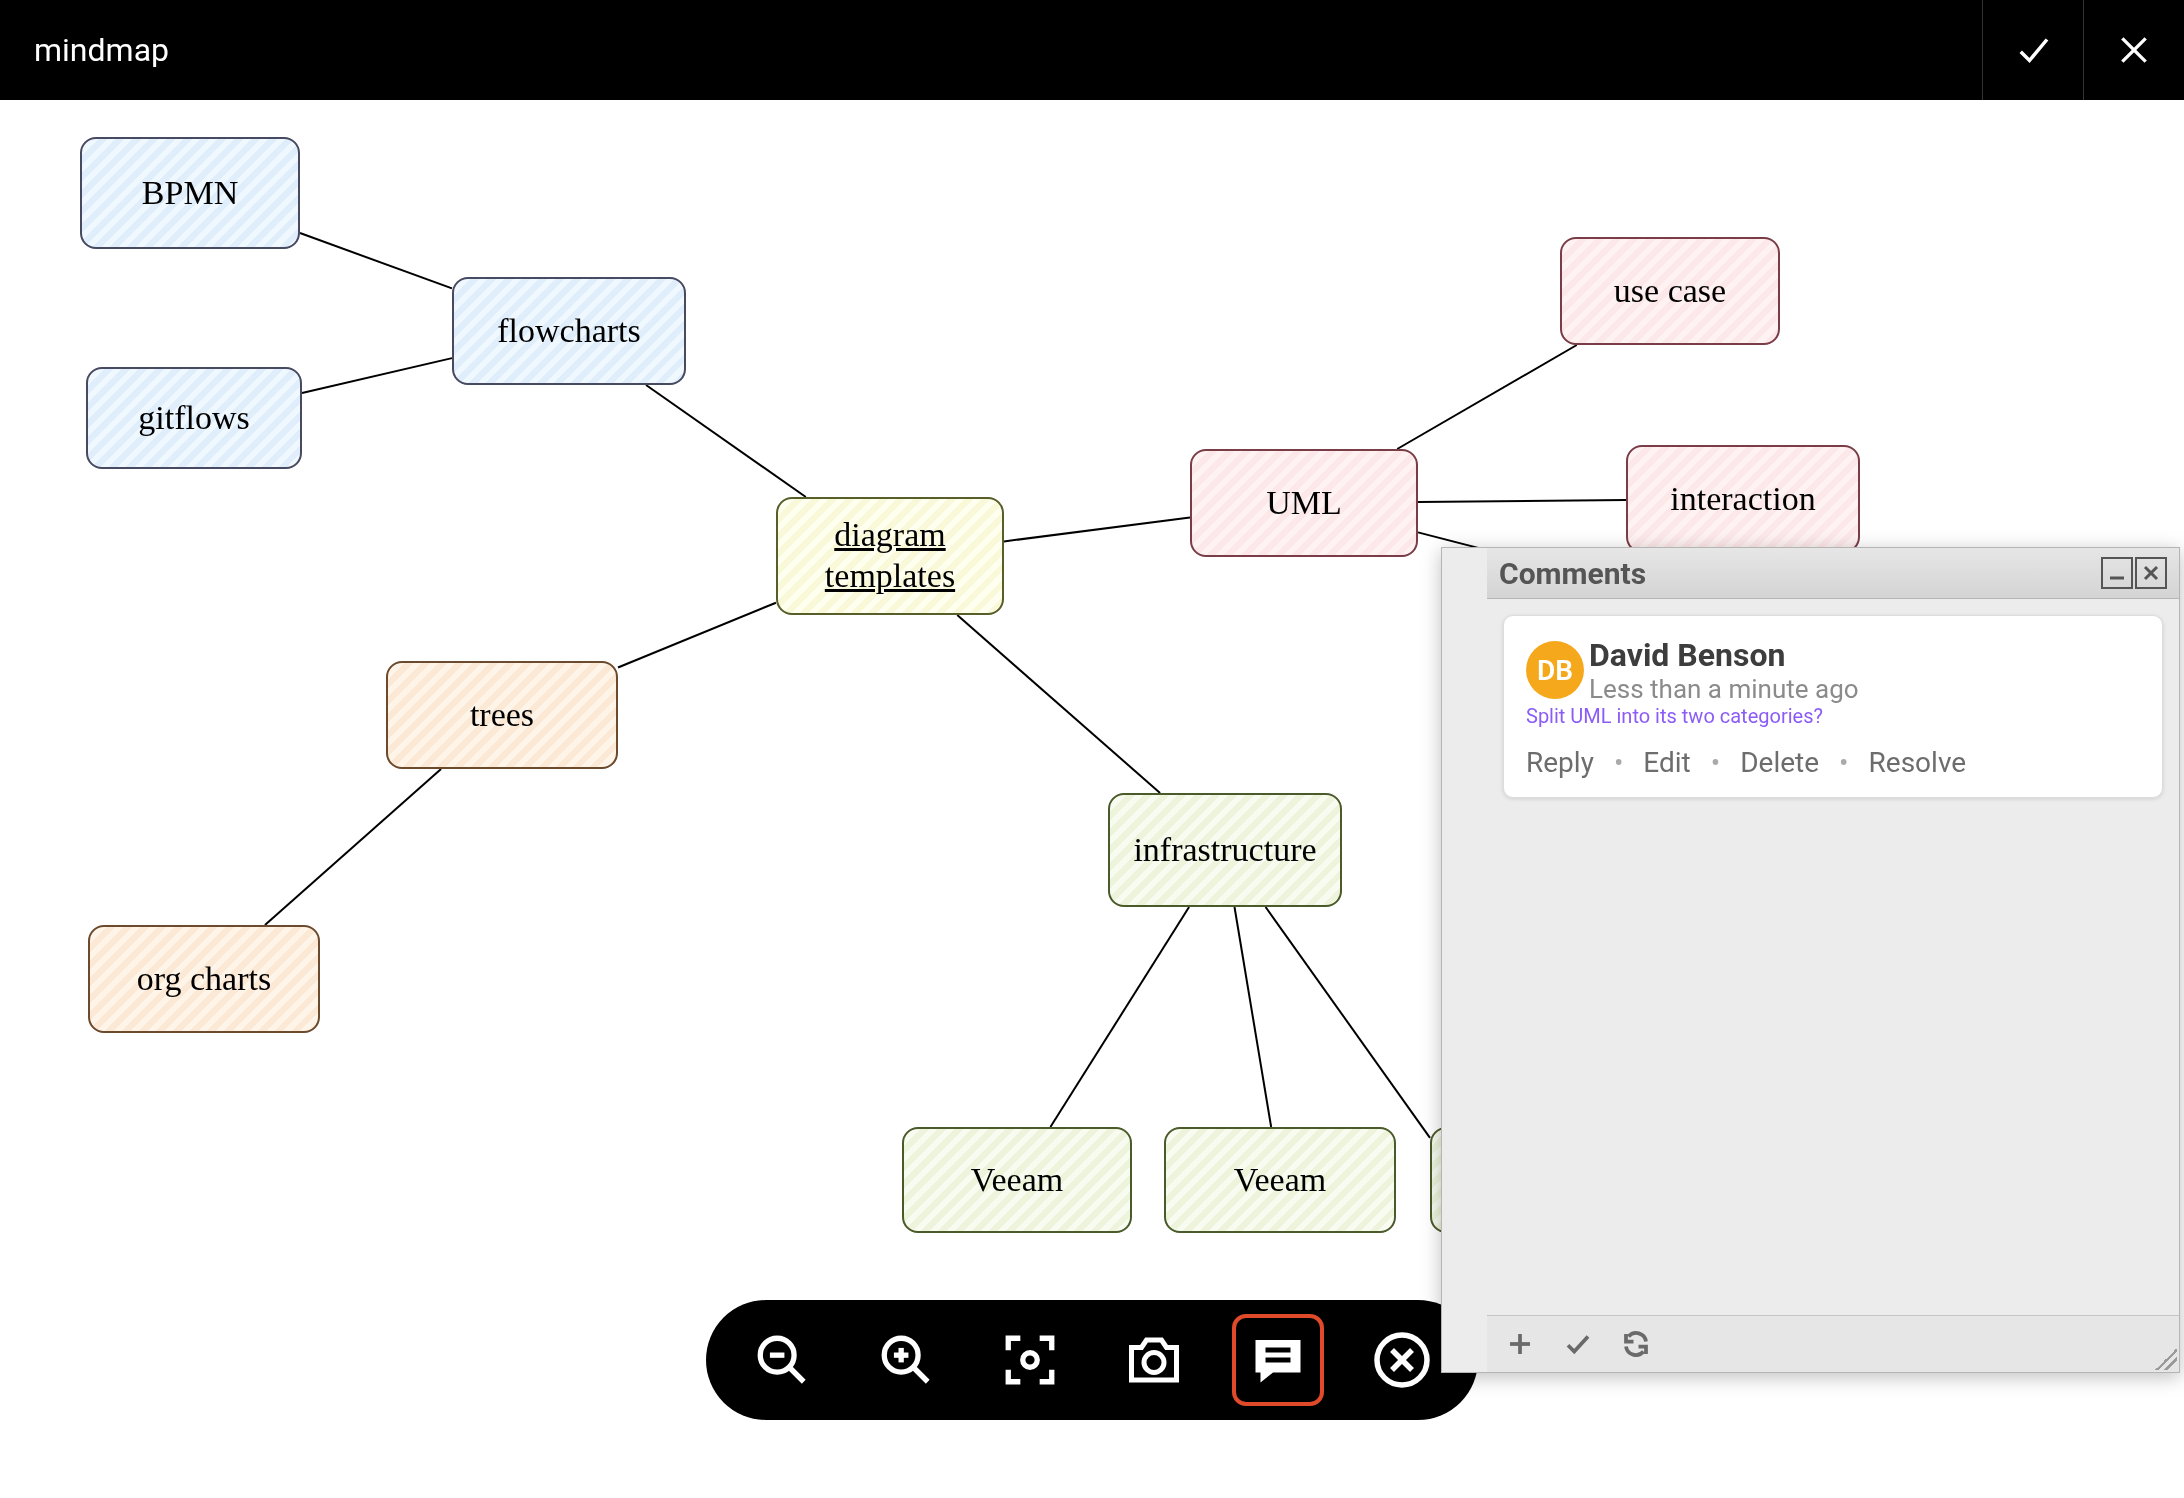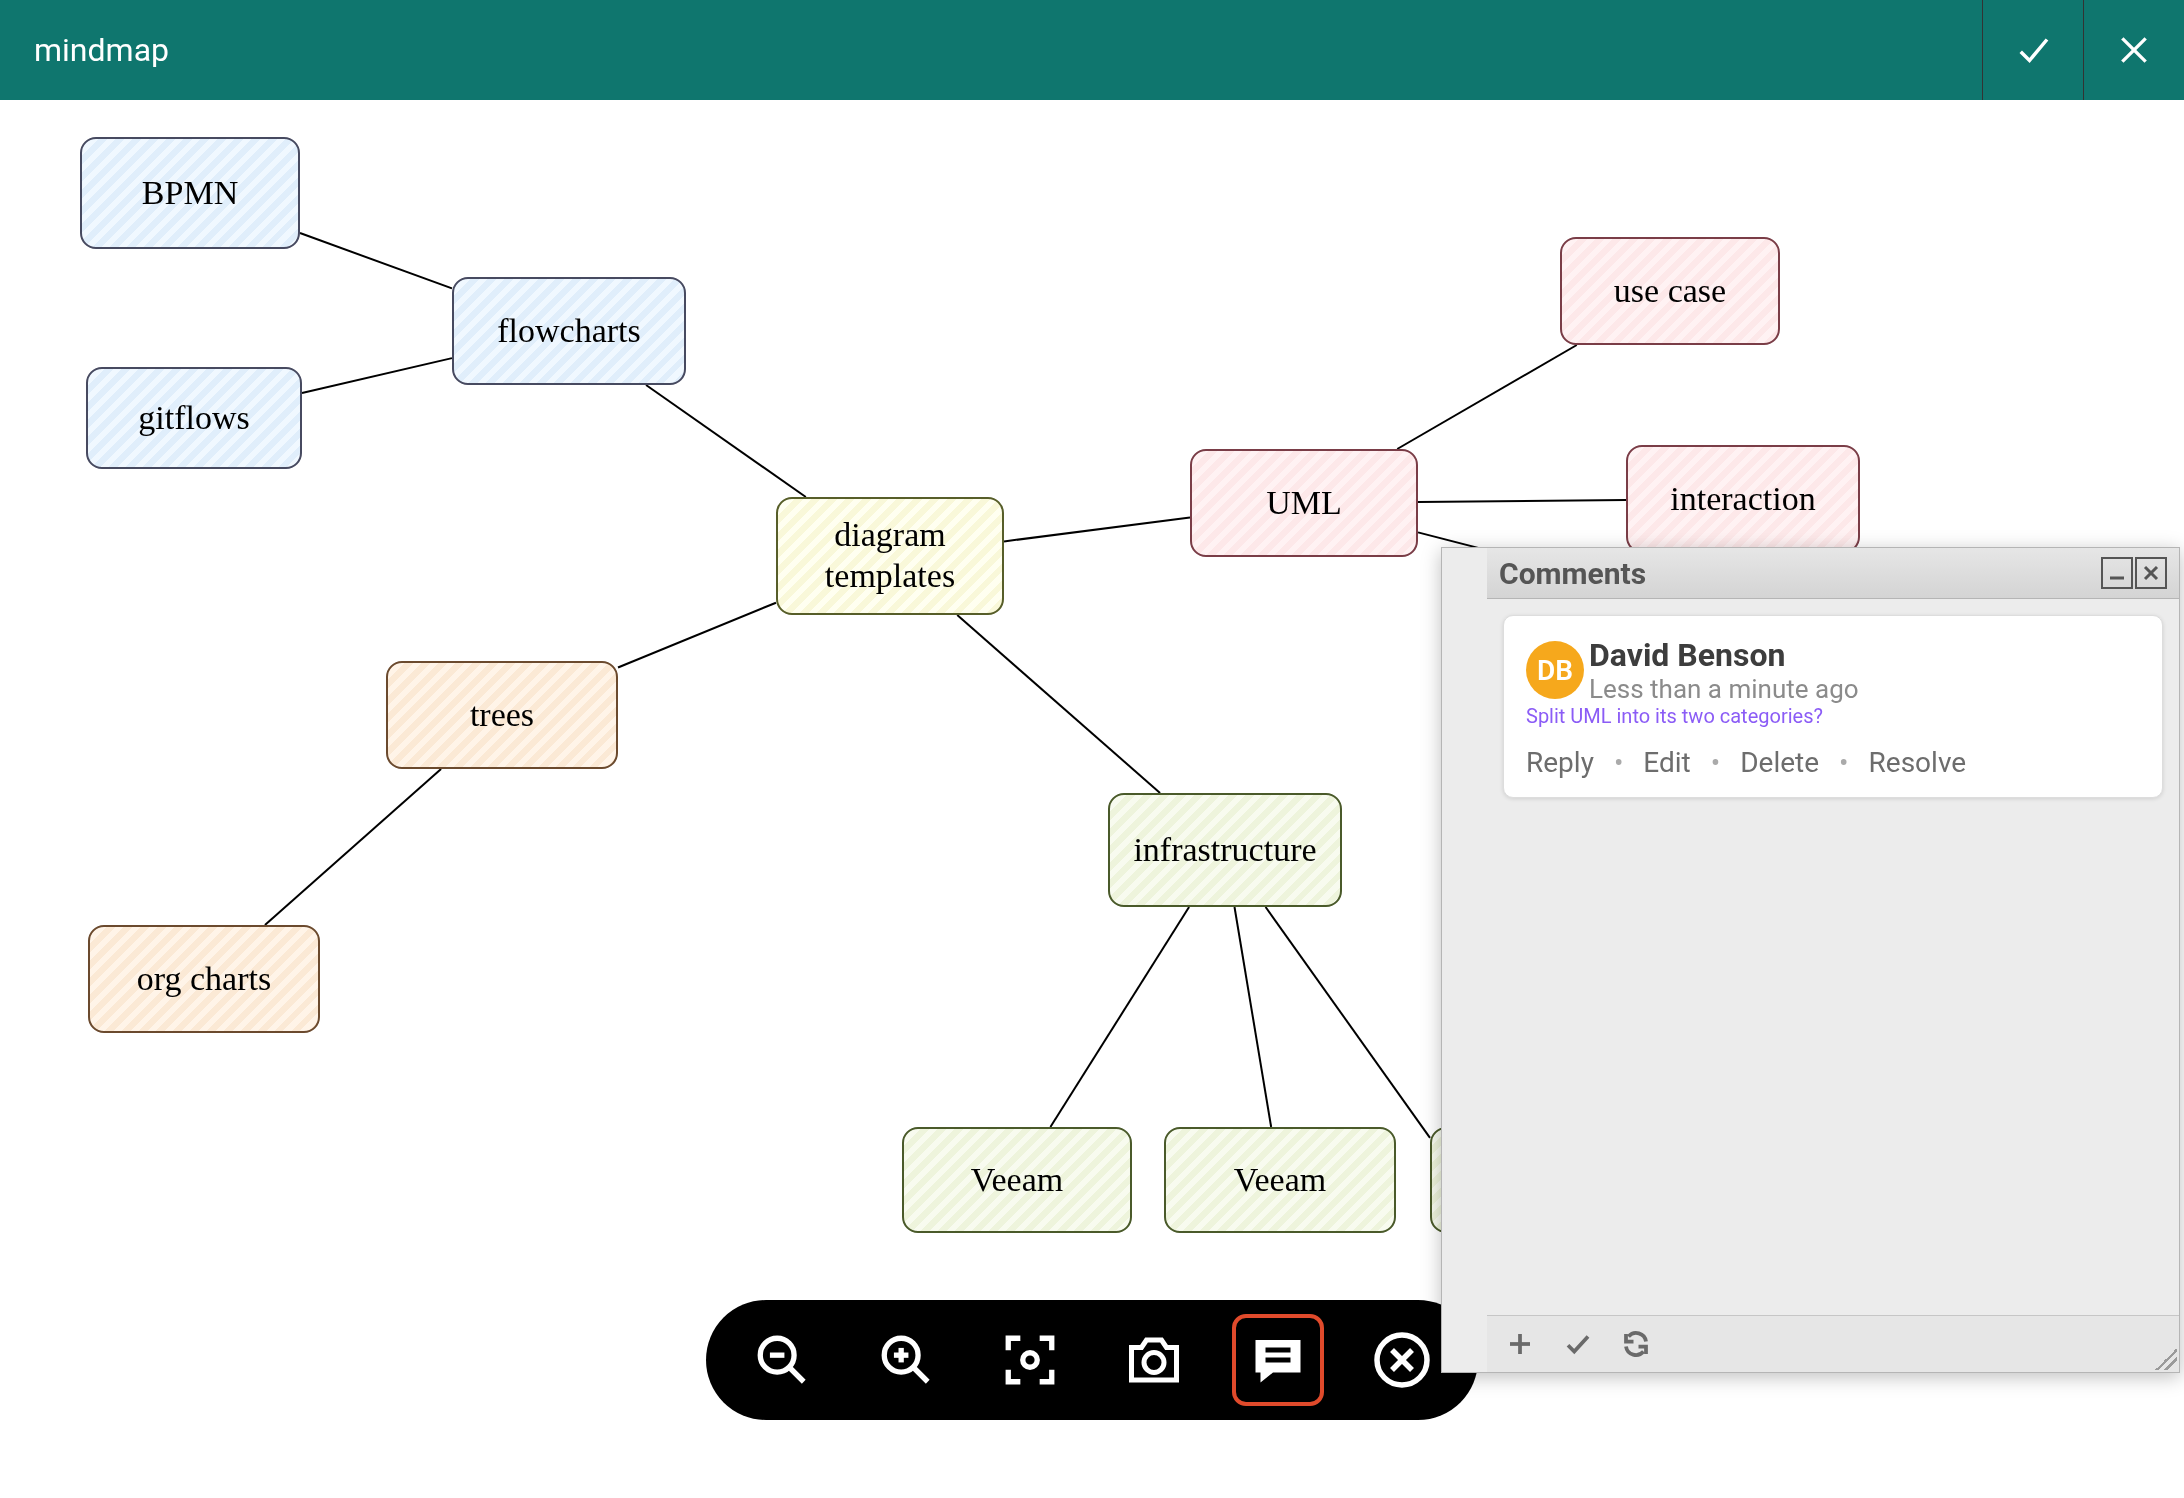--- a/index.html
+++ b/index.html
@@ -10,21 +10,21 @@
     font-family: -apple-system, BlinkMacSystemFont, "Segoe UI", Roboto, Helvetica, Arial, sans-serif;
     background: #fff;
     overflow: hidden;
   }
 
   
   .header {
     position: absolute;
     left: 0; top: 0; right: 0;
     height: 100px;
-    background: #0f766e;
+    background: #000000;
     color: #fff;
     display: flex;
     align-items: center;
     z-index: 10;
   }
   .header-title {
     font-size: 32px;
     font-weight: 400;
     padding-left: 34px;
   }
@@ -78,21 +78,21 @@
     text-align: center;
     font-family: "Comic Sans MS", "Segoe Script", cursive;
     font-size: 34px;
     padding: 0 22px;
     line-height: 1.2;
     box-sizing: border-box;
     white-space: pre-line;
     background-clip: padding-box;
   }
   .blue   { background: repeating-linear-gradient(135deg,#e0eefb 0 6px,#f0f8ff 6px 12px); border-color:#474a60; }
-  .yellow { background: repeating-linear-gradient(135deg,#f9f8d9 0 6px,#fffff0 6px 12px); border-color:#575e29; }
+  .yellow { background: repeating-linear-gradient(135deg,#f9f8d9 0 6px,#fffff0 6px 12px); border-color:#575e29;text-decoration:underline; }
   .pink   { background: repeating-linear-gradient(135deg,#fde8e9 0 6px,#fff2f3 6px 12px); border-color:#7a3d47; }
   .orange { background: repeating-linear-gradient(135deg,#fbe9d5 0 6px,#fff4e8 6px 12px); border-color:#6b4a2e; }
   .green  { background: repeating-linear-gradient(135deg,#eef4dc 0 6px,#f8fbef 6px 12px); border-color:#4a5a2a; }
 
   
   .toolbar {
     position: absolute;
     left: 50%;
     transform: translateX(-50%);
     bottom: 78px;

